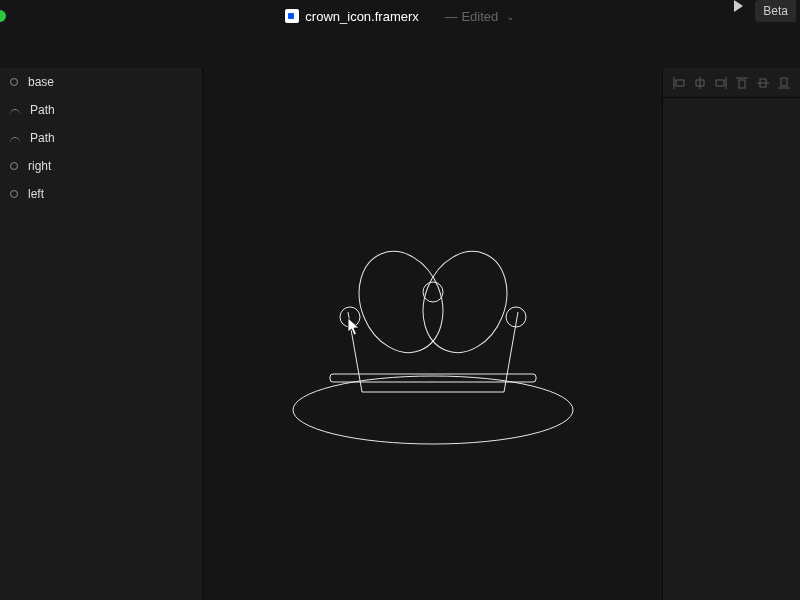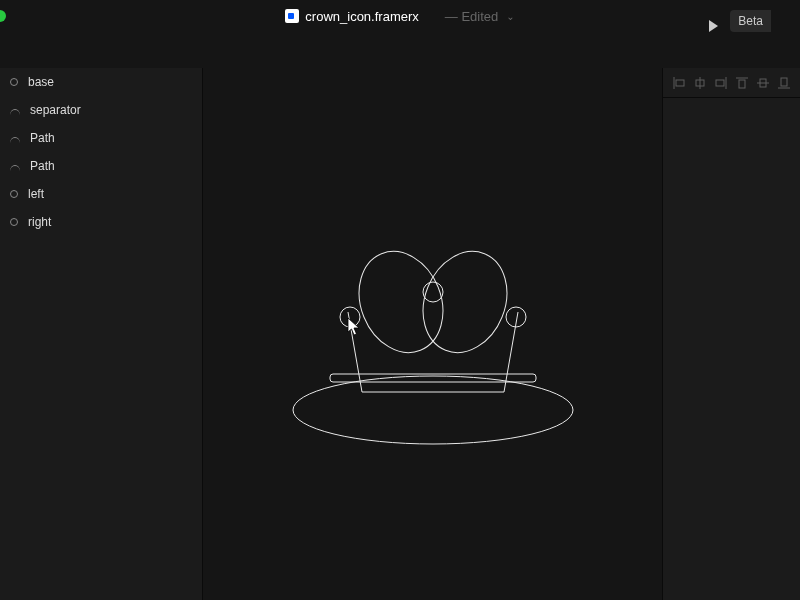--- a/index.html
+++ b/index.html
@@ -37,23 +37,23 @@
   border-radius: 2px; position: relative;
 }
 .doc-icon::after {
   content: ""; position: absolute;
   left: 3px; top: 4px; width: 6px; height: 6px;
   background: #0055ff; border-radius: 1px;
 }
 .doc-suffix { color: #666; margin-left: 20px; }
 .chevron { color: #666; font-size: 10px; margin-left: 2px; }
 .titlebar-right {
-  position: absolute; right: 16px; top: 0;
-  height: 32px; display: flex; align-items: flex-end; gap: 12px;
-  padding-right: 15px;
+  position: absolute; right: 0; top: 0;
+  height: 32px; display: flex; align-items: flex-start; gap: 12px;
+  padding-right: 6px;
 }
 .play-icon {
   width: 0; height: 0;
   border-left: 9px solid #ccc;
   border-top: 6px solid transparent;
   border-bottom: 6px solid transparent;
 }
 .beta-btn {
   background: #2a2a2a; color: #ccc;
   padding: 4px 8px; border-radius: 4px 0 0 4px;
@@ -130,37 +130,33 @@
 </div>
 
 <div class="main">
   <div class="sidebar" id="sidebar">
       <div class="layer-item">
         <span class="layer-icon"></span>
         <span>base</span>
       </div>
       <div class="layer-item">
         <span class="layer-icon path"></span>
-        <span>separator</span>
+        <span>Path</span>
       </div>
       <div class="layer-item">
         <span class="layer-icon path"></span>
         <span>Path</span>
       </div>
       <div class="layer-item">
-        <span class="layer-icon path"></span>
-        <span>Path</span>
+        <span class="layer-icon"></span>
+        <span>right</span>
       </div>
       <div class="layer-item">
         <span class="layer-icon"></span>
         <span>left</span>
-      </div>
-      <div class="layer-item">
-        <span class="layer-icon"></span>
-        <span>right</span>
       </div>
     </div>
 
   <div class="canvas">
     <svg class="crown-svg" width="300" height="240" viewBox="0 0 300 240">
       <g fill="none" stroke="#e8e8e8" stroke-width="1">
 
         <ellipse cx="150" cy="190" rx="140" ry="34"></ellipse>
 
         <rect x="47" y="154" width="206" height="8" rx="3"></rect>

